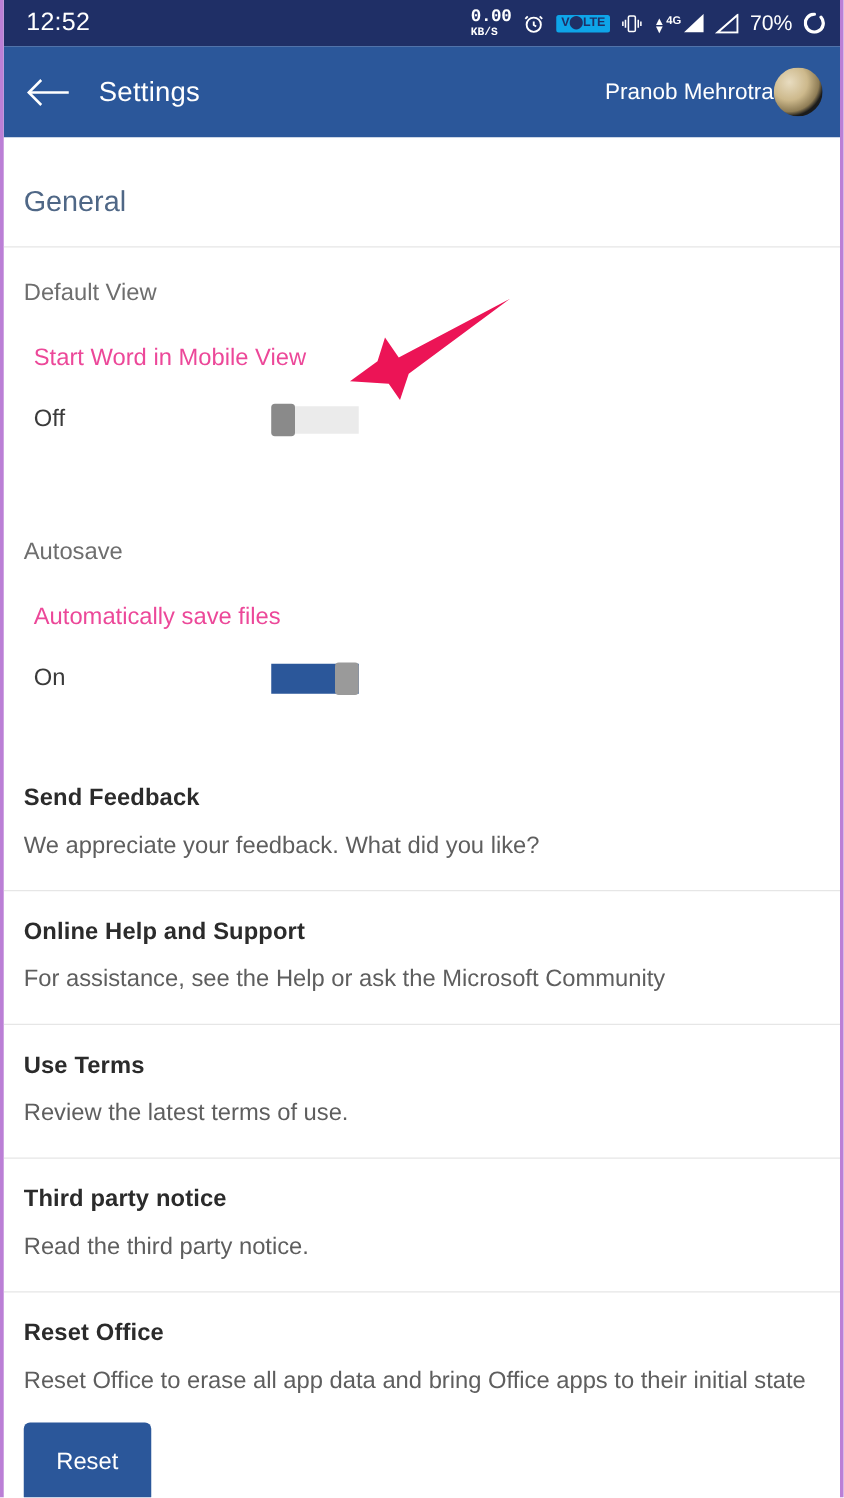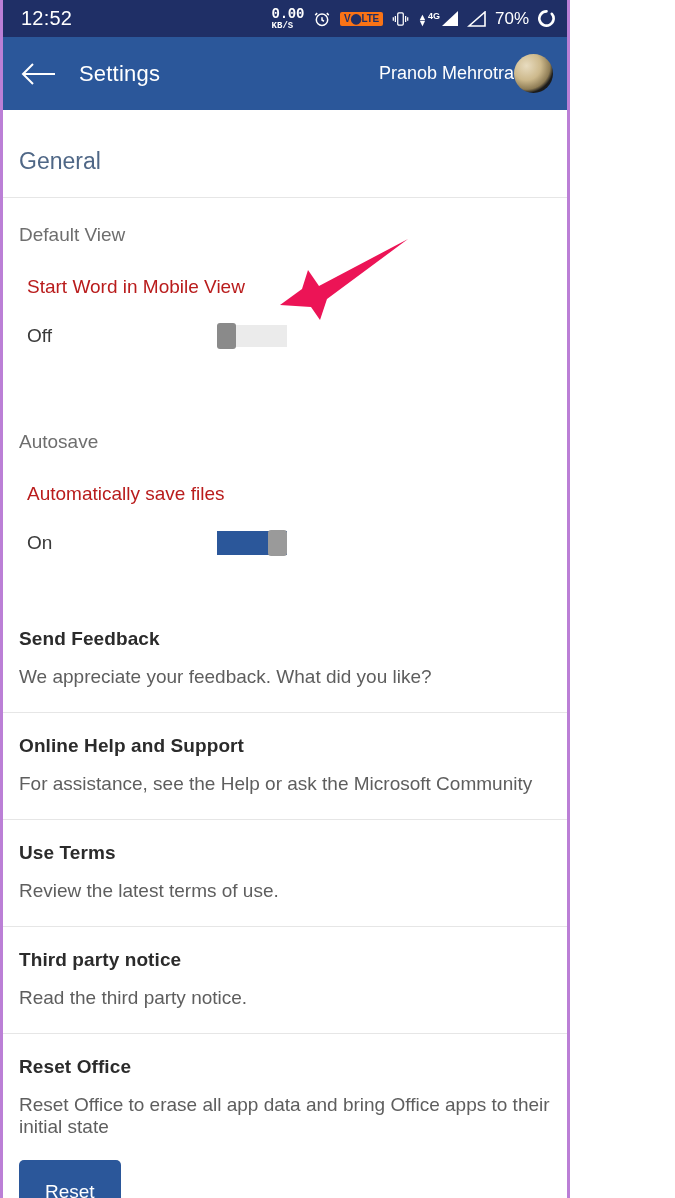--- a/index.html
+++ b/index.html
@@ -7,21 +7,21 @@
   html, body {
     width: 675px;
     height: 1198px;
     background: #ffffff;
     font-family: "Liberation Sans", sans-serif;
     overflow: hidden;
   }
 
   #phone {
     position: relative;
-    width: 570px;
+    width: 675px;
     height: 1198px;
     background: #ffffff;
     border-left: 3px solid #bb7fd6;
     border-right: 3px solid #bb7fd6;
     overflow: hidden;
   }
 
   
   .status-bar {
     height: 37px;
@@ -49,21 +49,21 @@
     align-items: flex-start;
     line-height: 1;
     font-family: Liberation Mono, monospace;
   }
   .net-speed .v { font-size: 14px; font-weight: bold; letter-spacing: -.3px; }
   .net-speed .u { font-size: 9px; font-weight: bold; margin-top: 1px; }
 
   .alarm-icon { width: 18px; height: 18px; display:block; }
 
   .volte-badge {
-    background: #f97316;
+    background: #0ea5e9;
     color: #1f2f66;
     font-size: 10px;
     font-weight: bold;
     padding: 2px 4px;
     border-radius: 2px;
     letter-spacing: -.2px;
     line-height: 1;
   }
   .vibrate-icon { width: 17px; height: 18px; display:block; }
   .sig-wrap { display:flex; align-items:flex-end; gap:1px; }
@@ -119,21 +119,21 @@
 
   .group { padding: 0 0 0 16px; }
 
   .group-label {
     color: #6e6e6e;
     font-size: 19px;
     padding-top: 26px;
   }
 
   .setting-name {
-    color: #b91c1c;
+    color: #ec4899;
     font-size: 19px;
     padding: 30px 0 0 8px;
   }
 
   .toggle-row {
     display: flex;
     align-items: center;
     padding: 25px 0 0 8px;
     gap: 12px;
   }

